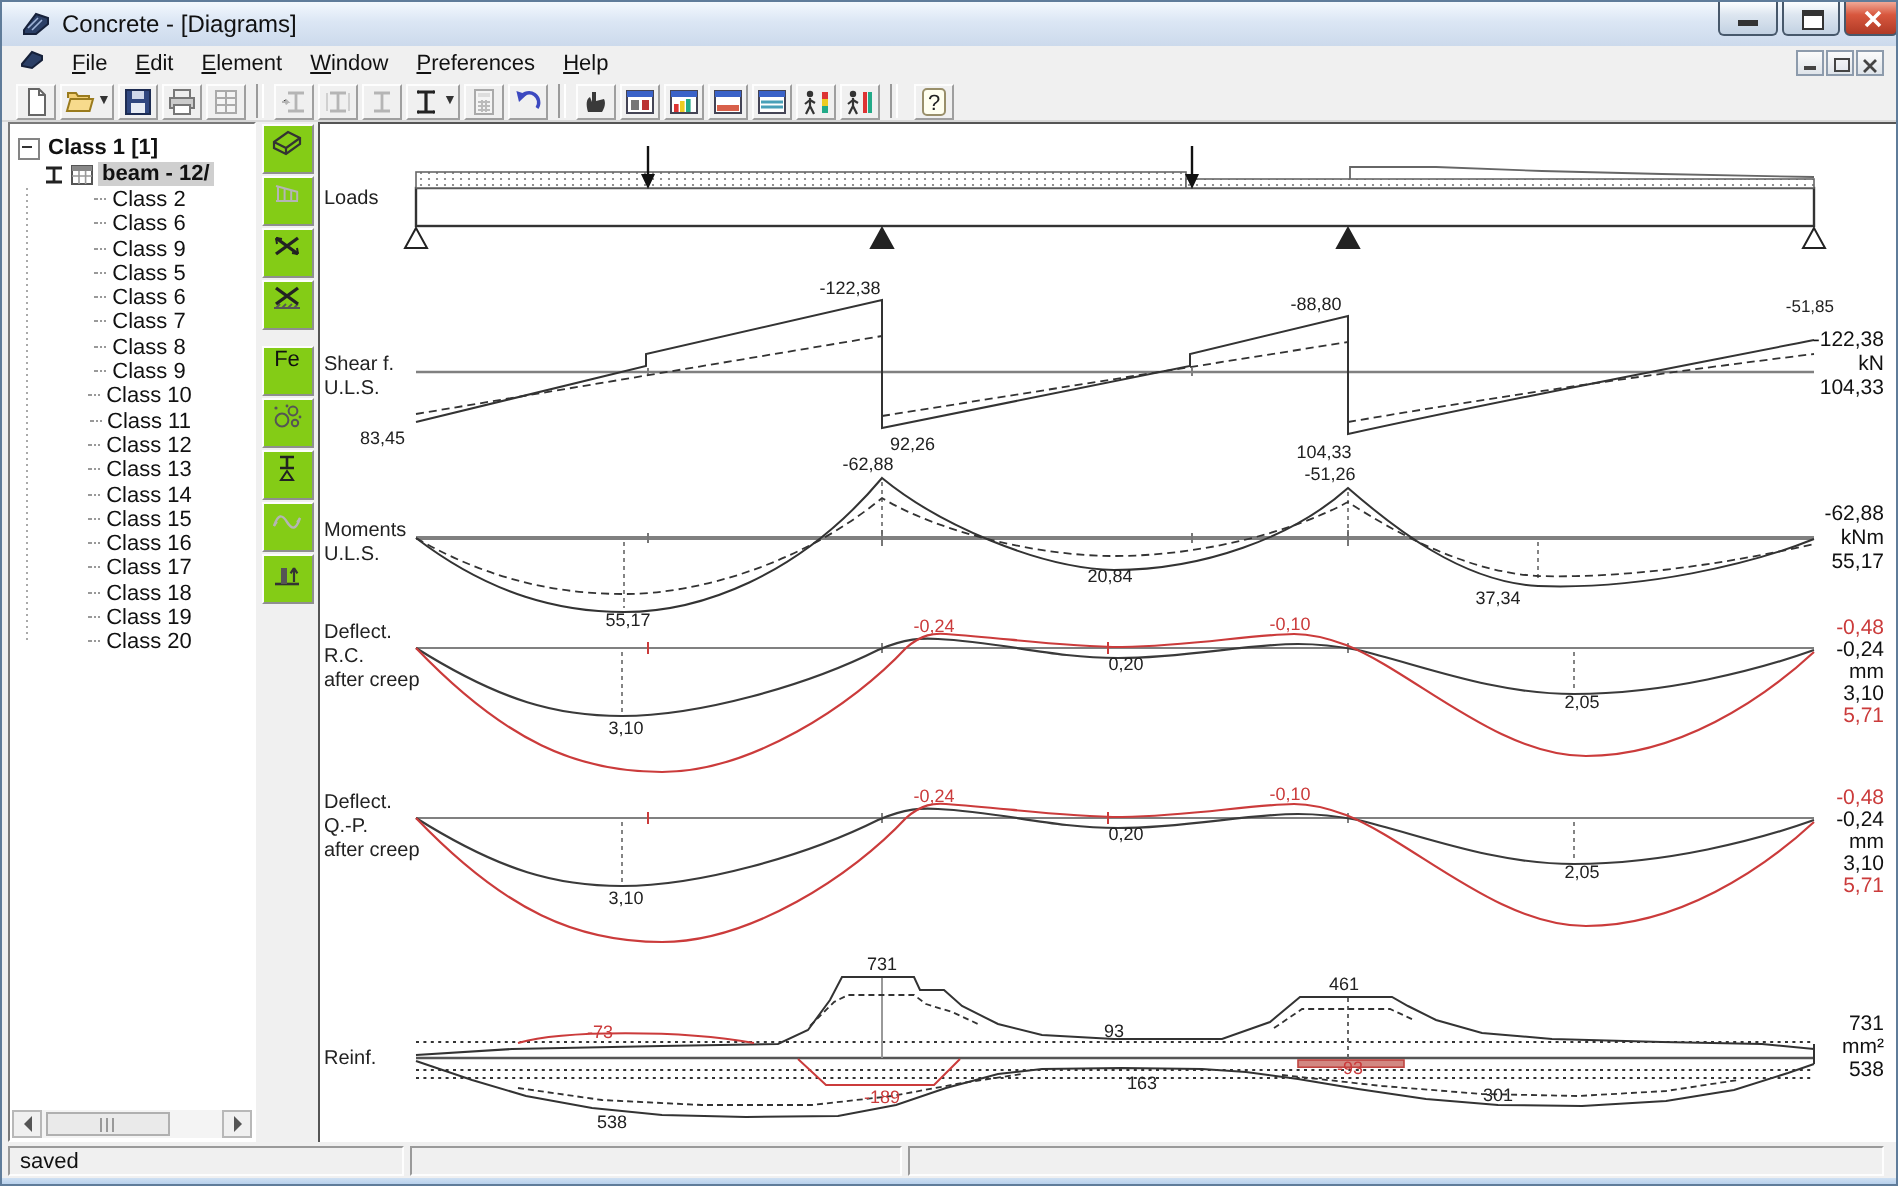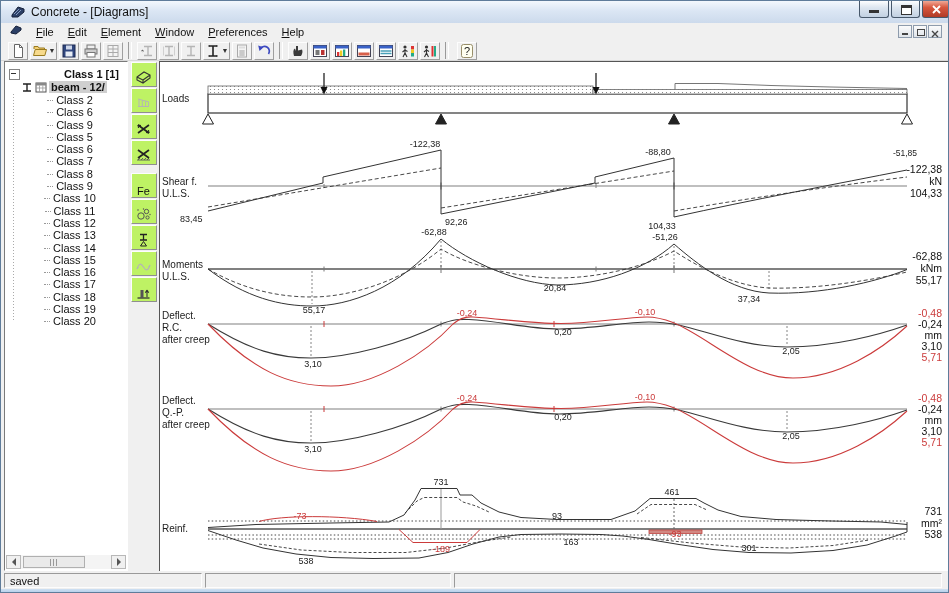--- a/index.html
+++ b/index.html
@@ -33,42 +33,42 @@
     display:flex;align-items:center;padding-left:6px;box-sizing:border-box;border-bottom:1px solid #d8d8d8;}
   .tb{width:20px;height:18px;margin:0 1px;display:flex;align-items:center;justify-content:center;
     border:1px solid;border-color:#fdfdfd #9f9f9f #9f9f9f #fdfdfd;background:#f0f0f0;box-sizing:border-box;}
   .tb.wide{width:27px;}
   .tb-sep{width:2px;height:17px;border-left:1px solid #9a9a9a;border-right:1px solid #ffffff;margin:0 4px;}
   .dd{font-size:7px;color:#333;margin-left:1px;}
   
   #content{position:absolute;left:0;top:60px;width:100%;height:510px;background:#f0f0f0;}
   #tree-panel{position:absolute;left:3px;top:0;width:124px;height:510px;background:#fff;
     border:1px solid;border-color:#7a7a7a #fff #fff #7a7a7a;box-sizing:border-box;overflow:hidden;}
-  .tree-root-row{display:flex;align-items:center;margin:6px 0 1px 4px;font-size:11px;font-weight:bold;color:#111;gap:40px;}
+  .tree-root-row{display:flex;align-items:center;margin:6px 0 1px 4px;font-size:11px;font-weight:bold;color:#111;}
   .expander{position:relative;width:9px;height:9px;border:1px solid #848484;background:#fff;margin-right:4px;flex:none;}
   .expander::after{content:"";position:absolute;left:1px;top:3px;width:5px;height:1px;background:#333;}
   .tree-beam-row{display:flex;align-items:center;margin:1px 0 1px 16px;font-size:11px;}
   .tree-beam-row .sel{background:#cfcfcf;font-weight:bold;padding:0 2px;color:#111;white-space:nowrap;}
   .tree-beam-row svg{margin-right:2px;flex:none;}
   #tree-list{margin-left:6px;background:repeating-linear-gradient(to bottom,#aaa 0 1px,transparent 1px 3px);
     background-size:1px calc(100% - 6px);background-repeat:no-repeat;background-position:2px 0;}
   .tree-item{font-size:11px;color:#111;line-height:12.3px;padding-left:2px;white-space:nowrap;text-align:center;}
   .tree-item::before{content:"";display:inline-block;width:6px;height:3px;border-top:1px dotted #999;margin-right:3px;}
   
   #tree-hscroll{position:absolute;left:1px;right:1px;bottom:1px;height:14px;background:#f4f4f4;display:flex;}
   .sb-btn{width:15px;height:14px;background:#f0f0f0;border:1px solid #b8b8b8;box-sizing:border-box;
     display:flex;align-items:center;justify-content:center;flex:none;}
   .tri-l{width:0;height:0;border:4px solid transparent;border-right-color:#555;border-left:none;}
   .tri-r{width:0;height:0;border:4px solid transparent;border-left-color:#555;border-right:none;}
   #tree-thumb{width:62px;height:12px;margin:1px 0 0 2px;background:#eaeaea;border:1px solid #b0b0b0;box-sizing:border-box;
     background-image:repeating-linear-gradient(90deg,#999 0 1px,transparent 1px 3px);
     background-size:8px 7px;background-repeat:no-repeat;background-position:center;}
   
   #side-toolbar{position:absolute;left:127px;top:0;width:31px;height:510px;background:#f0f0f0;}
-  .vb{width:26px;height:25px;margin:1px auto 1px auto;background:#bef264;display:flex;align-items:flex-end;justify-content:center;
+  .vb{width:26px;height:25px;margin:1px auto 1px auto;background:#84cc16;display:flex;align-items:flex-start;justify-content:center;
     border:1px solid;border-color:#fdfdfd #8f8f8f #8f8f8f #fdfdfd;box-sizing:border-box;}
   .vb-gap{height:6px;}
   .fe-text{font-size:11px;color:#111;font-family:"Liberation Sans",sans-serif;}
   
   #diagram-panel{position:absolute;left:158px;top:0;width:831px;height:510px;background:#fff;
     border-left:1px solid #555;border-top:1px solid #555;box-sizing:border-box;overflow:hidden;}
   #diagram-svg{display:block;}
   text{font-family:"Liberation Sans",sans-serif;}
   .lbl{font-size:10px;fill:#222;}
   .v{font-size:9px;fill:#222;}

